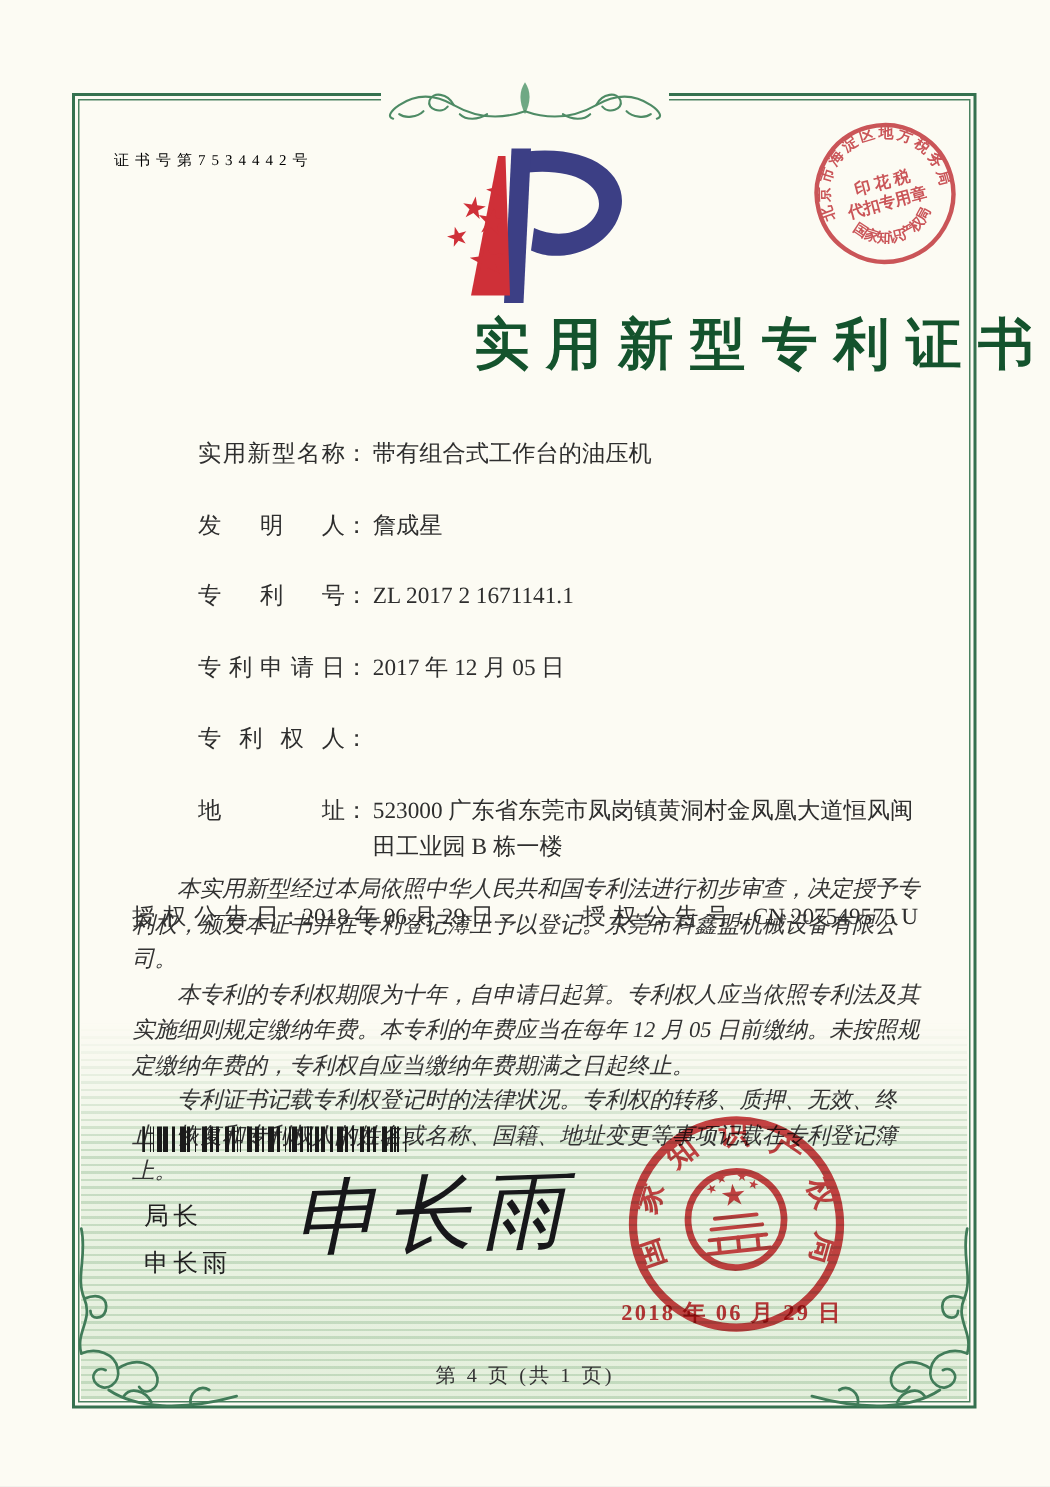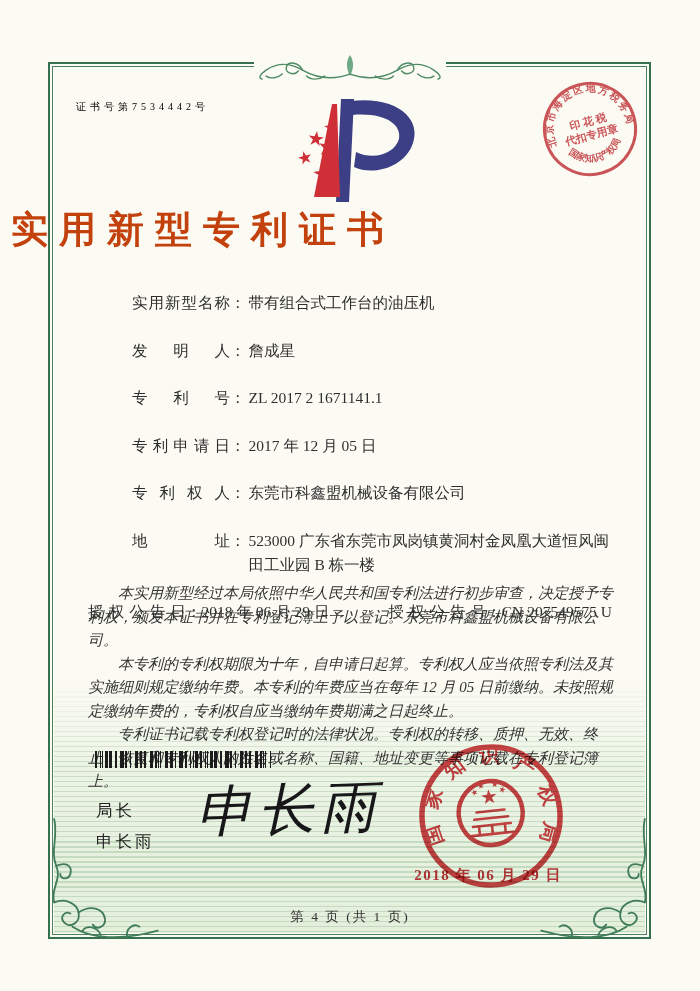--- a/index.html
+++ b/index.html
@@ -22,22 +22,22 @@
   }
   .ornament-top{position:absolute;top:49px;left:50%;transform:translateX(-50%);
     width:192px;height:34px;background:#fcfbf3;z-index:3;}
   .corner{position:absolute;width:132px;height:132px;z-index:3;}
   .corner-bl{left:42px;bottom:42px;}
   .corner-br{right:43px;bottom:42px;transform:scaleX(-1);}
   .cert-no{position:absolute;left:76px;top:100px;font-size:10px;letter-spacing:4px;color:#000000;}
   .logo{position:absolute;left:272px;top:94px;width:156px;height:114px;}
   .tax-stamp{position:absolute;left:541px;top:80px;width:98px;height:98px;
     transform:rotate(-15deg);mix-blend-mode:multiply;opacity:.92;z-index:4;}
-  .title{position:absolute;top:205px;left:0;width:100%;text-align:left;
-    font-size:37px;font-weight:bold;letter-spacing:11px;text-indent:11px;color:#c2410c;}
+  .title{position:absolute;top:205px;left:0;width:100%;text-align:right;
+    font-size:37px;font-weight:bold;letter-spacing:11px;text-indent:11px;color:#14532d;}
   .fields{position:absolute;left:88px;top:291px;width:524px;font-size:15.5px;}
   .row{display:flex;margin-bottom:23.5px;line-height:24px;}
   .row .lbl{width:98px;flex:none;text-align:justify;text-align-last:justify;margin-left:44px;}
   .row .colon{flex:none;}
   .row .val{margin-left:3px;}
   .row-addr{margin-bottom:0;}
   .row-grant{display:flex;line-height:24px;margin-top:23.5px;}
   .grant-group{display:flex;}
   .grant-group .lbl{width:98px;flex:none;text-align:justify;text-align-last:justify;}
   .grant-right{margin-left:auto;}
@@ -177,21 +177,20 @@
       <span class="val">ZL 2017 2 1671141.1</span>
     </div>
     <div class="row">
       <span class="lbl">专利申请日</span>
         <span class="colon">：</span>
       <span class="val">2017 年 12 月 05 日</span>
     </div>
     <div class="row">
       <span class="lbl">专利权人</span>
         <span class="colon">：</span>
-      <span class="val">东莞市科鑫盟机械设备有限公司</span>
     </div>
     <div class="row row-addr">
       <span class="lbl">地址</span>
         <span class="colon">：</span>
       <span class="val">523000 广东省东莞市凤岗镇黄洞村金凤凰大道恒风闽田工业园 B 栋一楼</span>
     </div>
     <div class="row-grant">
       <span class="grant-group">
         <span class="lbl">授权公告日</span>
           <span class="colon">：</span>

